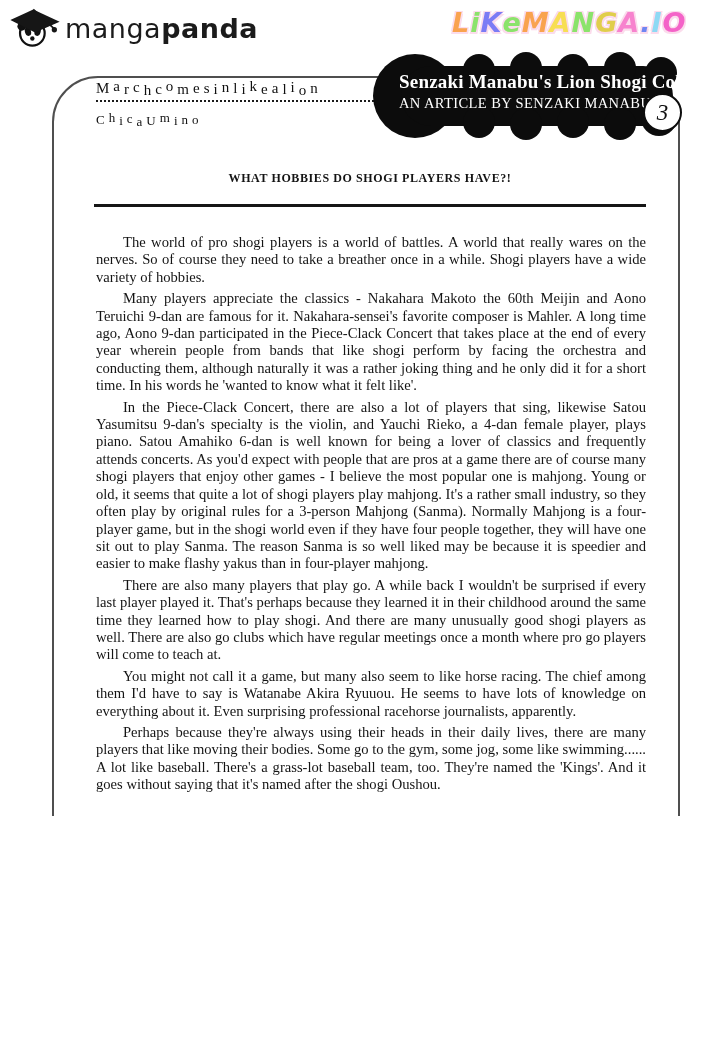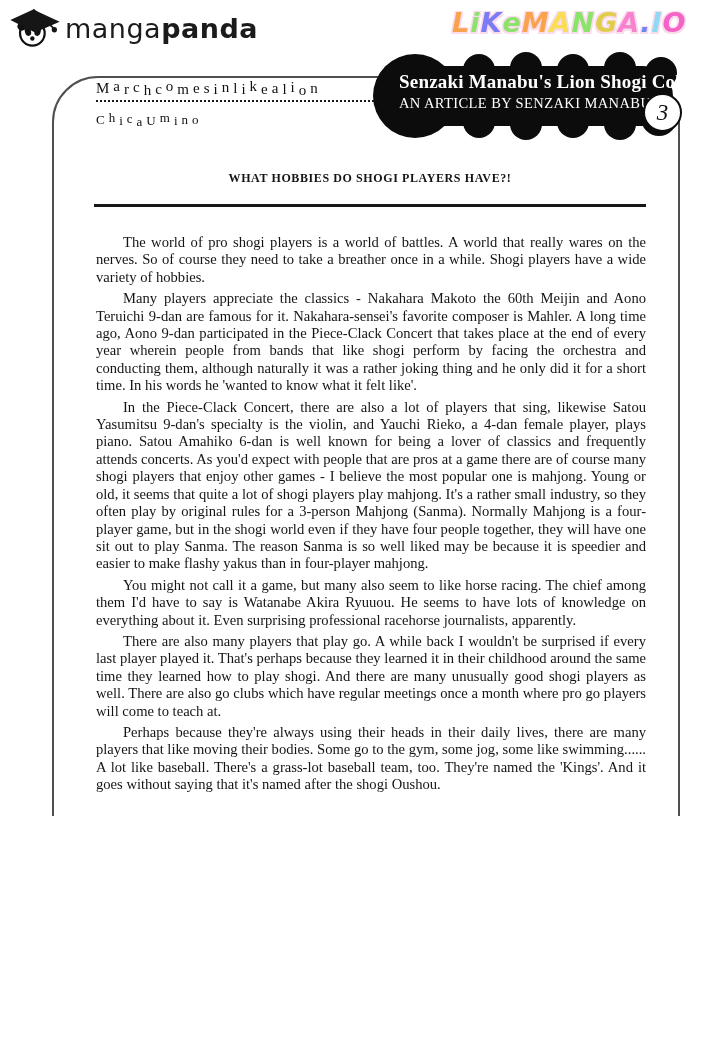--- a/index.html
+++ b/index.html
@@ -133,18 +133,18 @@
   <div class="page-circle">
     <span>3</span>
   </div>
 
   <div class="heading">WHAT HOBBIES DO SHOGI PLAYERS HAVE?!</div>
   <div class="rule"></div>
   <div class="article-body">
       <p>The world of pro shogi players is a world of battles. A world that really wares on the nerves. So of course they need to take a breather once in a while. Shogi players have a wide variety of hobbies.</p>
       <p>Many players appreciate the classics - Nakahara Makoto the 60th Meijin and Aono Teruichi 9-dan are famous for it. Nakahara-sensei's favorite composer is Mahler. A long time ago, Aono 9-dan participated in the Piece-Clack Concert that takes place at the end of every year wherein people from bands that like shogi perform by facing the orchestra and conducting them, although naturally it was a rather joking thing and he only did it for a short time. In his words he 'wanted to know what it felt like'.</p>
       <p>In the Piece-Clack Concert, there are also a lot of players that sing, likewise Satou Yasumitsu 9-dan's specialty is the violin, and Yauchi Rieko, a 4-dan female player, plays piano. Satou Amahiko 6-dan is well known for being a lover of classics and frequently attends concerts. As you'd expect with people that are pros at a game there are of course many shogi players that enjoy other games - I believe the most popular one is mahjong. Young or old, it seems that quite a lot of shogi players play mahjong. It's a rather small industry, so they often play by original rules for a 3-person Mahjong (Sanma). Normally Mahjong is a four-player game, but in the shogi world even if they have four people together, they will have one sit out to play Sanma. The reason Sanma is so well liked may be because it is speedier and easier to make flashy yakus than in four-player mahjong.</p>
+      <p>There are also many players that play go. A while back I wouldn't be surprised if every last player played it. That's perhaps because they learned it in their childhood around the same time they learned how to play shogi. And there are many unusually good shogi players as well. There are also go clubs which have regular meetings once a month where pro go players will come to teach at.</p>
       <p>You might not call it a game, but many also seem to like horse racing. The chief among them I'd have to say is Watanabe Akira Ryuuou. He seems to have lots of knowledge on everything about it. Even surprising professional racehorse journalists, apparently.</p>
-      <p>There are also many players that play go. A while back I wouldn't be surprised if every last player played it. That's perhaps because they learned it in their childhood around the same time they learned how to play shogi. And there are many unusually good shogi players as well. There are also go clubs which have regular meetings once a month where pro go players will come to teach at.</p>
       <p>Perhaps because they're always using their heads in their daily lives, there are many players that like moving their bodies. Some go to the gym, some jog, some like swimming...... A lot like baseball. There's a grass-lot baseball team, too. They're named the 'Kings'. And it goes without saying that it's named after the shogi Oushou.</p>
     </div>
 
 </div>
 
 </body></html>

